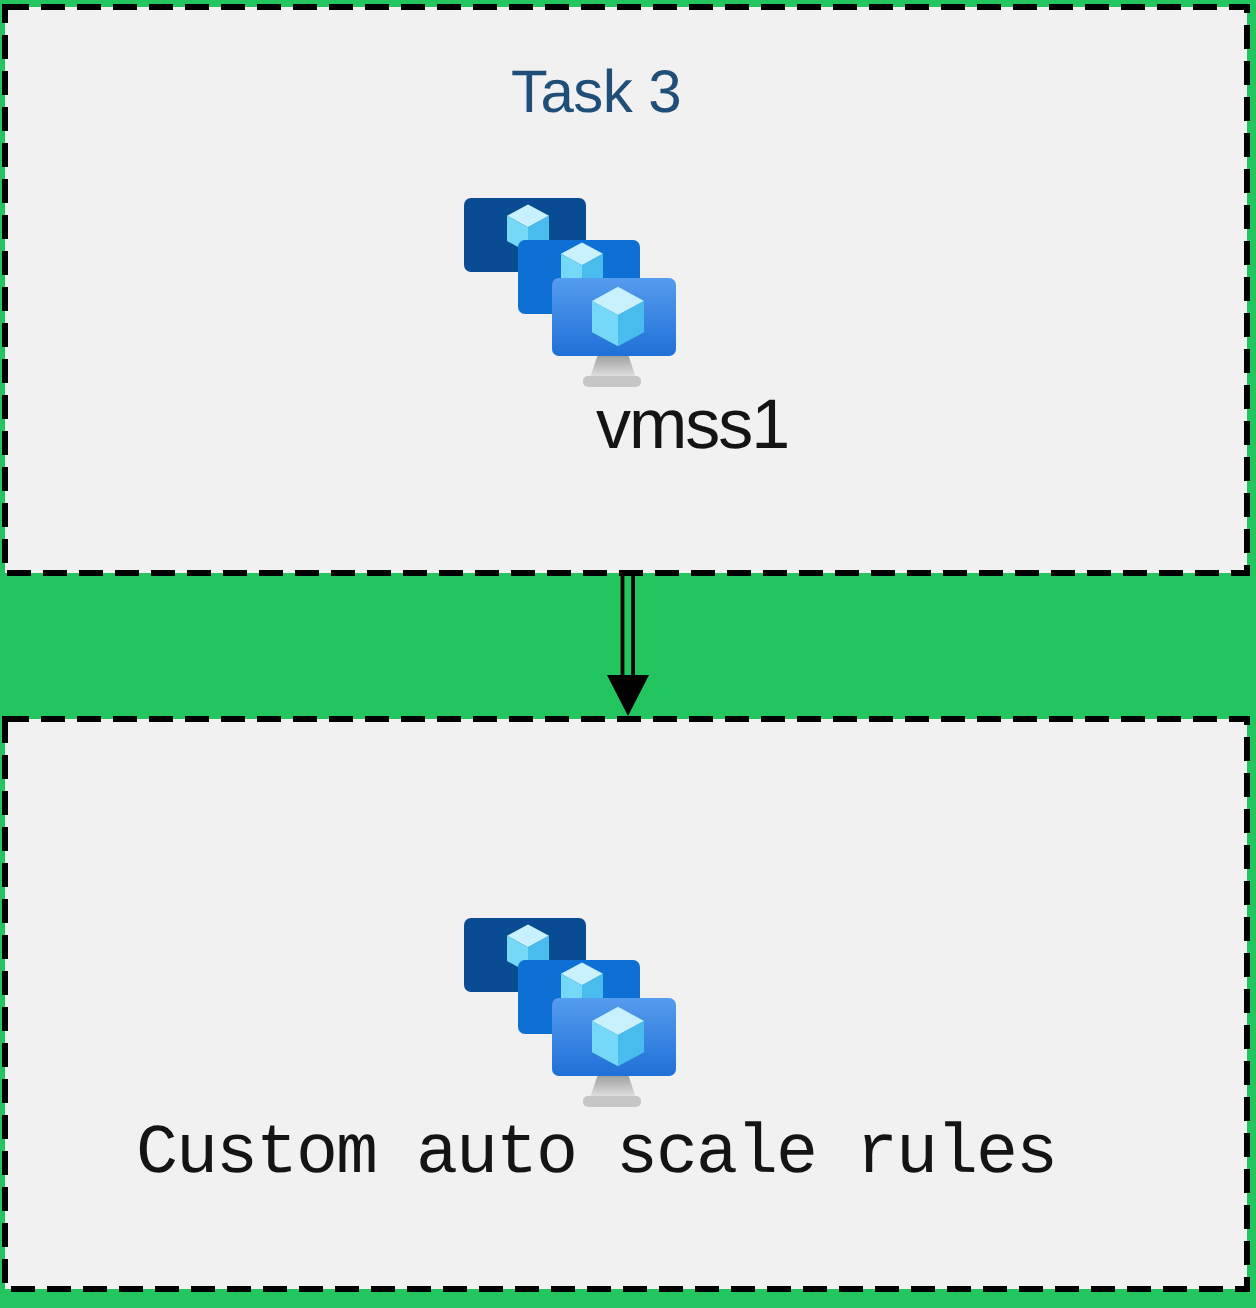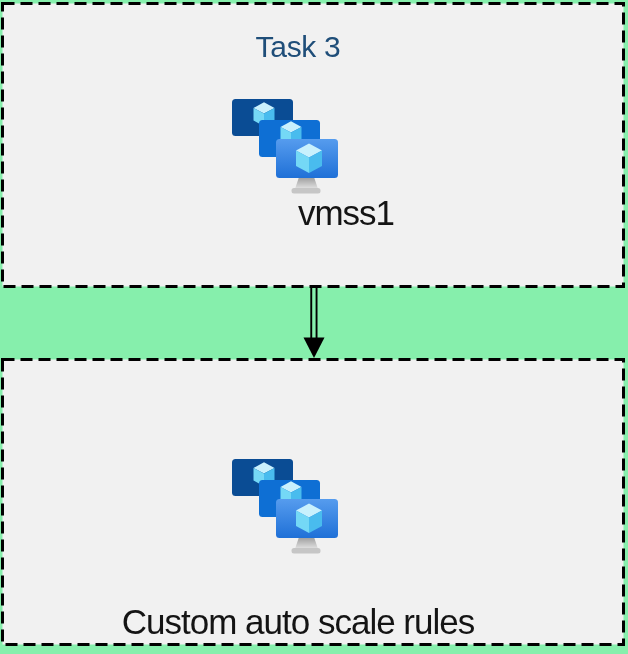--- a/index.html
+++ b/index.html
@@ -1,34 +1,34 @@
 <!DOCTYPE html>
 <html><head>
 <meta charset="utf-8">
 <style>
   html,body{margin:0;padding:0;background:#fff;}
   .canvas{
-    position:relative;width:628px;height:654px;background:#86efac;overflow:hidden;
+    position:relative;width:628px;height:654px;background:#22c55e;overflow:hidden;
     font-family:"Liberation Sans","DejaVu Sans",sans-serif;
   }
   .task-box{position:absolute;left:1px;width:624px;}
   .task-box svg.box-bg{position:absolute;left:0;top:0;display:block;}
   .box-top{top:2px;height:286px;}
   .box-bottom{top:358px;height:288px;}
   .task-title{
     position:absolute;left:0;width:596px;text-align:center;
     font-size:30px;line-height:36px;letter-spacing:-0.3px;
     color:#1F4E79;
   }
   .body-label{
     position:absolute;left:0;width:596px;text-align:center;
     font-size:35px;letter-spacing:-1px;color:#141414;
   }
   .vmss-lines{top:194px;line-height:38px;padding-left:48px;}
-  .custom-line{top:601px;line-height:42px;}
+  .custom-line{top:556px;line-height:42px;font-family:Liberation Mono, monospace;}
   .vmss-icon{position:absolute;width:106px;height:95px;}
   .icon-1{left:232px;top:99px;}
   .icon-2{left:232px;top:459px;}
   .connector{position:absolute;left:299px;top:287px;width:30px;height:73px;}
   .defs-holder{position:absolute;width:0;height:0;overflow:hidden;}
 </style>
 </head>
 <body>
 
 <div class="canvas">

